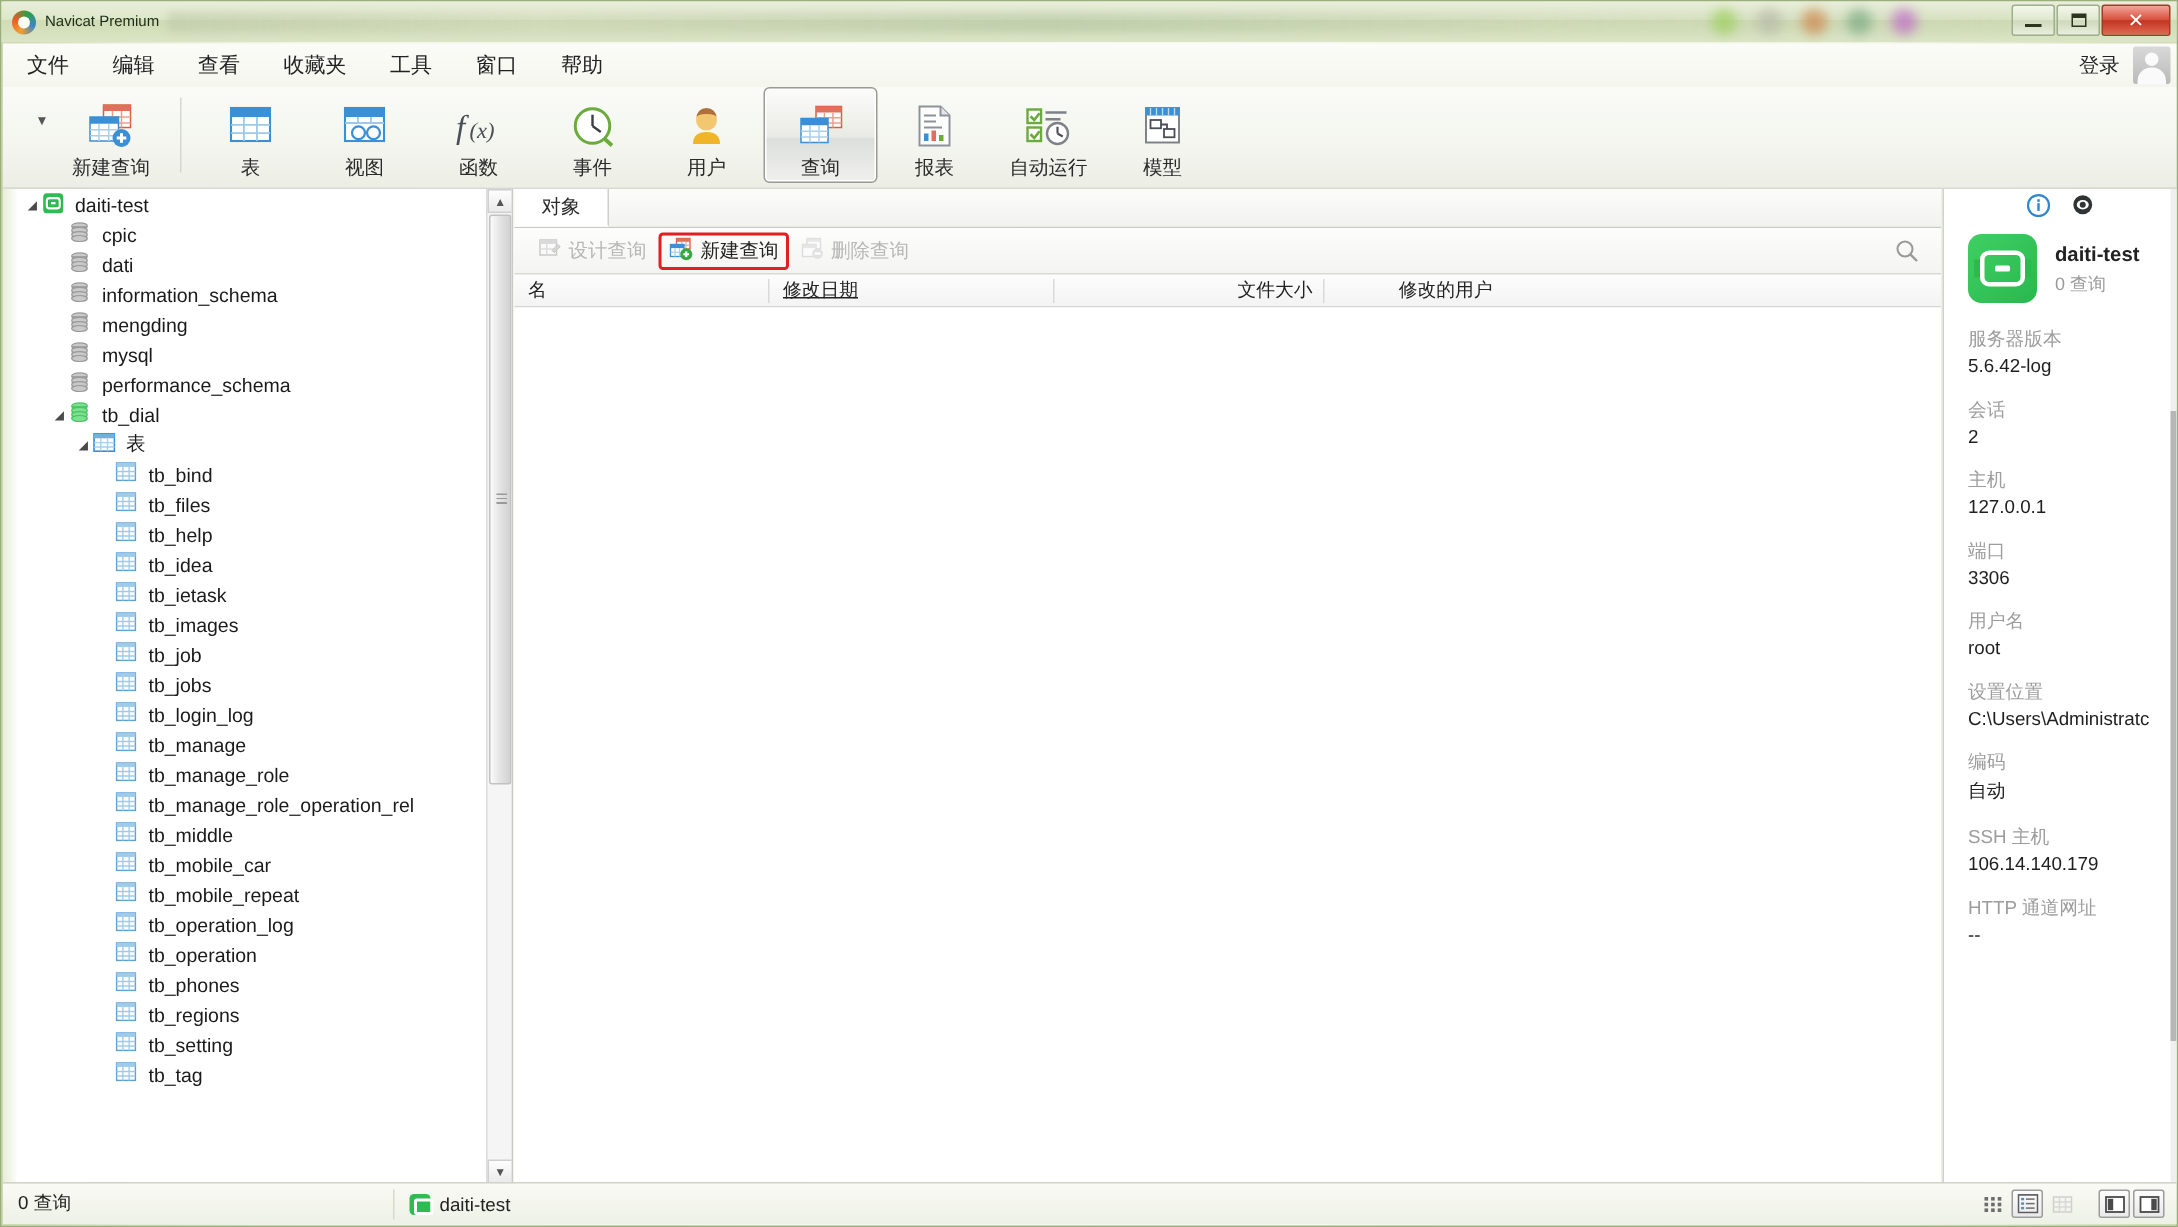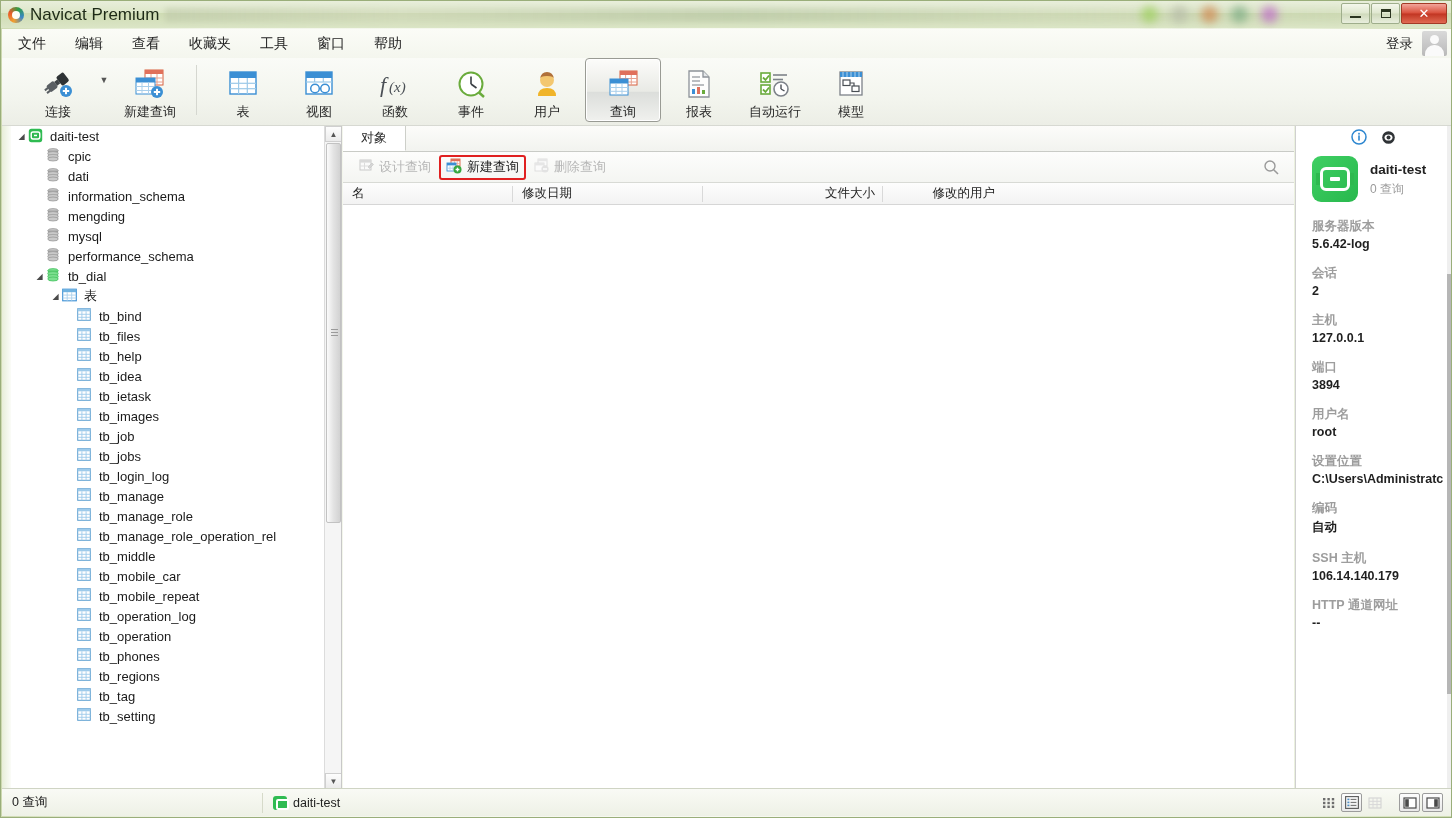--- a/index.html
+++ b/index.html
@@ -26,21 +26,21 @@
     width: 16px; height: 16px; margin-left: 7px; margin-right: 6px;
     border-radius: 50%;
     background: conic-gradient(from 200deg, #f0a030, #e85a2a, #2f9e44, #3a86c8, #f0a030);
     position: relative; flex: none;
   }
   .title-ico::after{
     content:""; position:absolute; left:4px; top:4px; width:8px; height:8px;
     border-radius:50%; background:#fdfdf6;
   }
   .title-text {
-    font-size: 17px; color: #1d2a16; white-space: nowrap;
+    font-size: 10px; color: #1d2a16; white-space: nowrap;
   }
   .title-blur {
     flex: 1; height: 14px; margin-left: 6px; margin-right: 110px;
     background: linear-gradient(to right,
       rgba(190,200,170,.55) 0%, rgba(205,210,185,.35) 20%,
       rgba(175,190,160,.45) 48%, rgba(200,208,180,.3) 75%, rgba(190,200,170,.15) 100%);
     filter: blur(2.6px);
   }
   .title-orbs {
     position:absolute; left:1140px; top:0; width:175px; height:27px;
@@ -231,21 +231,21 @@
     position:absolute; left:18px; top:21px; width:10px; height:4px; background:#fff; border-radius:1px;
   }
   .conn-sq .notchL, .conn-sq .notchR {
     position:absolute; top:17px; width:6px; height:12px; background: #2eb94f;
   }
   .conn-sq .notchL { left: 4px; }
   .conn-sq .notchR { right: 4px; }
   .ip-name { font-size: 13.5px; font-weight: bold; color: #222; margin-top: 6px;}
   .ip-sub { font-size: 12px; color: #9a9a9a; margin-top: 4px;}
   .ip-list { padding: 16px 0 0 16px; }
-  .ip-row { margin-bottom: 14px; font-weight: bold; }
+  .ip-row { margin-bottom: 14px; }
   .ip-key { font-size: 12.5px; color: #9d9d9d; margin-bottom: 2px; }
   .ip-val { font-size: 12.5px; color: #1f1f1f; white-space: nowrap; }
   .ip-scroll {
     position:absolute; right:0; top:0; width:4px; height:663px; background:#efefef;
   }
   .ip-scroll .th {
     position:absolute; left:0; top:148px; width:4px; height:420px; background:#b6b6b6;
   }
 
   
@@ -313,37 +313,20 @@
     <div class="menu-item">窗口</div>
     <div class="menu-item">帮助</div>
     <div class="login-area">
       <div class="login-label">登录</div>
       <div class="avatar"></div>
     </div>
   </div>
 
   <div class="toolbar">
 
-    <div class="tb-item">
-      <div class="tb-ico">
-        <svg width="34" height="32" viewBox="0 0 34 32">
-          <g transform="rotate(-38 17 14)">
-            <rect x="5" y="10" width="9" height="8" rx="1.5" fill="#5a5f63"></rect>
-            <rect x="14" y="11.5" width="4" height="5" fill="#3f4447"></rect>
-            <rect x="18" y="9" width="9" height="11" rx="2" fill="#2e3335"></rect>
-            <rect x="1.5" y="11.5" width="4" height="2" fill="#5a5f63"></rect>
-            <rect x="1.5" y="15" width="4" height="2" fill="#5a5f63"></rect>
-          </g>
-          <circle cx="25" cy="23" r="6" fill="#3b8fd4"></circle>
-          <rect x="21.8" y="22" width="6.4" height="2" fill="#fff"></rect>
-          <rect x="24" y="19.8" width="2" height="6.4" fill="#fff"></rect>
-        </svg>
-      </div>
-      <div class="tb-label">连接</div>
-    </div>
     <div class="tb-caret">▼</div>
 
     <div class="tb-item">
       <div class="tb-ico">
         <svg width="36" height="34" viewBox="0 0 36 34">
           <rect x="13" y="3" width="18" height="15" fill="#fff" stroke="#d8603f" stroke-width="1"></rect>
           <rect x="13" y="3" width="18" height="4" fill="#e0705b"></rect>
           <g stroke="#e8a08e" stroke-width="1">
             <line x1="19" y1="7" x2="19" y2="18"></line>
               <line x1="25" y1="7" x2="25" y2="18"></line>
@@ -895,35 +878,35 @@
           <span class="ticon"><svg width="14" height="13" viewBox="0 0 14 13">
               <rect x="0.7" y="0.7" width="12.6" height="11.6" fill="#fff" stroke="#5d9fd0" stroke-width="1"></rect>
               <rect x="0.7" y="0.7" width="12.6" height="2.6" fill="#9ecbeb"></rect>
               <g stroke="#9ecbeb" stroke-width=".9">
                 <line x1="4.9" y1="3.3" x2="4.9" y2="12.3"></line>
                 <line x1="9.1" y1="3.3" x2="9.1" y2="12.3"></line>
                 <line x1="0.7" y1="6.3" x2="13.3" y2="6.3"></line>
                 <line x1="0.7" y1="9.3" x2="13.3" y2="9.3"></line>
               </g>
             </svg></span>
+          <span>tb_setting</span>
+        </div>
+        <div class="tnode" style="padding-left:4px">
+          <span class="tspacer" style="width:62px"></span>
+          <span class="ticon"><svg width="14" height="13" viewBox="0 0 14 13">
+              <rect x="0.7" y="0.7" width="12.6" height="11.6" fill="#fff" stroke="#5d9fd0" stroke-width="1"></rect>
+              <rect x="0.7" y="0.7" width="12.6" height="2.6" fill="#9ecbeb"></rect>
+              <g stroke="#9ecbeb" stroke-width=".9">
+                <line x1="4.9" y1="3.3" x2="4.9" y2="12.3"></line>
+                <line x1="9.1" y1="3.3" x2="9.1" y2="12.3"></line>
+                <line x1="0.7" y1="6.3" x2="13.3" y2="6.3"></line>
+                <line x1="0.7" y1="9.3" x2="13.3" y2="9.3"></line>
+              </g>
+            </svg></span>
           <span>tb_tag</span>
-        </div>
-        <div class="tnode" style="padding-left:4px">
-          <span class="tspacer" style="width:62px"></span>
-          <span class="ticon"><svg width="14" height="13" viewBox="0 0 14 13">
-              <rect x="0.7" y="0.7" width="12.6" height="11.6" fill="#fff" stroke="#5d9fd0" stroke-width="1"></rect>
-              <rect x="0.7" y="0.7" width="12.6" height="2.6" fill="#9ecbeb"></rect>
-              <g stroke="#9ecbeb" stroke-width=".9">
-                <line x1="4.9" y1="3.3" x2="4.9" y2="12.3"></line>
-                <line x1="9.1" y1="3.3" x2="9.1" y2="12.3"></line>
-                <line x1="0.7" y1="6.3" x2="13.3" y2="6.3"></line>
-                <line x1="0.7" y1="9.3" x2="13.3" y2="9.3"></line>
-              </g>
-            </svg></span>
-          <span>tb_setting</span>
         </div>
       </div>
 
     <div class="sb-scroll">
       <div class="sb-arrow">▲</div>
       <div class="sb-thumb"></div>
       <div class="sb-arrow" style="position:absolute;bottom:0;left:0;">▼</div>
     </div>
   </div>
 
@@ -988,21 +971,21 @@
           <circle cx="7" cy="7" r="5" fill="none" stroke="#9a9a9a" stroke-width="1.4"></circle>
           <line x1="10.7" y1="10.7" x2="15" y2="15" stroke="#9a9a9a" stroke-width="1.6"></line>
         </svg>
       </div>
     </div>
 
     <div class="colhead" id="col-head">
         <div class="ch sepr" style="width:170px;padding-left:9px;">
           <span>名</span>
         </div>
-        <div class="ch sepr" style="width:190px;padding-left:9px;">
+        <div class="ch sepr" style="width:190px;padding-left:9px;text-decoration:underline;">
           <span>修改日期</span>
         </div>
         <div class="ch sepr" style="width:180px;justify-content:flex-end;padding-right:8px;">
           <span>文件大小</span>
         </div>
         <div class="ch" style="width:120px;justify-content:flex-end;padding-right:8px;">
           <span>修改的用户</span>
         </div>
         <div class="ch" style="flex:1"></div>
       </div>
@@ -1048,21 +1031,21 @@
         <div class="ip-row">
           <div class="ip-key">会话</div>
           <div class="ip-val">2</div>
         </div>
         <div class="ip-row">
           <div class="ip-key">主机</div>
           <div class="ip-val">127.0.0.1</div>
         </div>
         <div class="ip-row">
           <div class="ip-key">端口</div>
-          <div class="ip-val">3894</div>
+          <div class="ip-val">3306</div>
         </div>
         <div class="ip-row">
           <div class="ip-key">用户名</div>
           <div class="ip-val">root</div>
         </div>
         <div class="ip-row">
           <div class="ip-key">设置位置</div>
           <div class="ip-val">C:\Users\Administratc</div>
         </div>
         <div class="ip-row">

